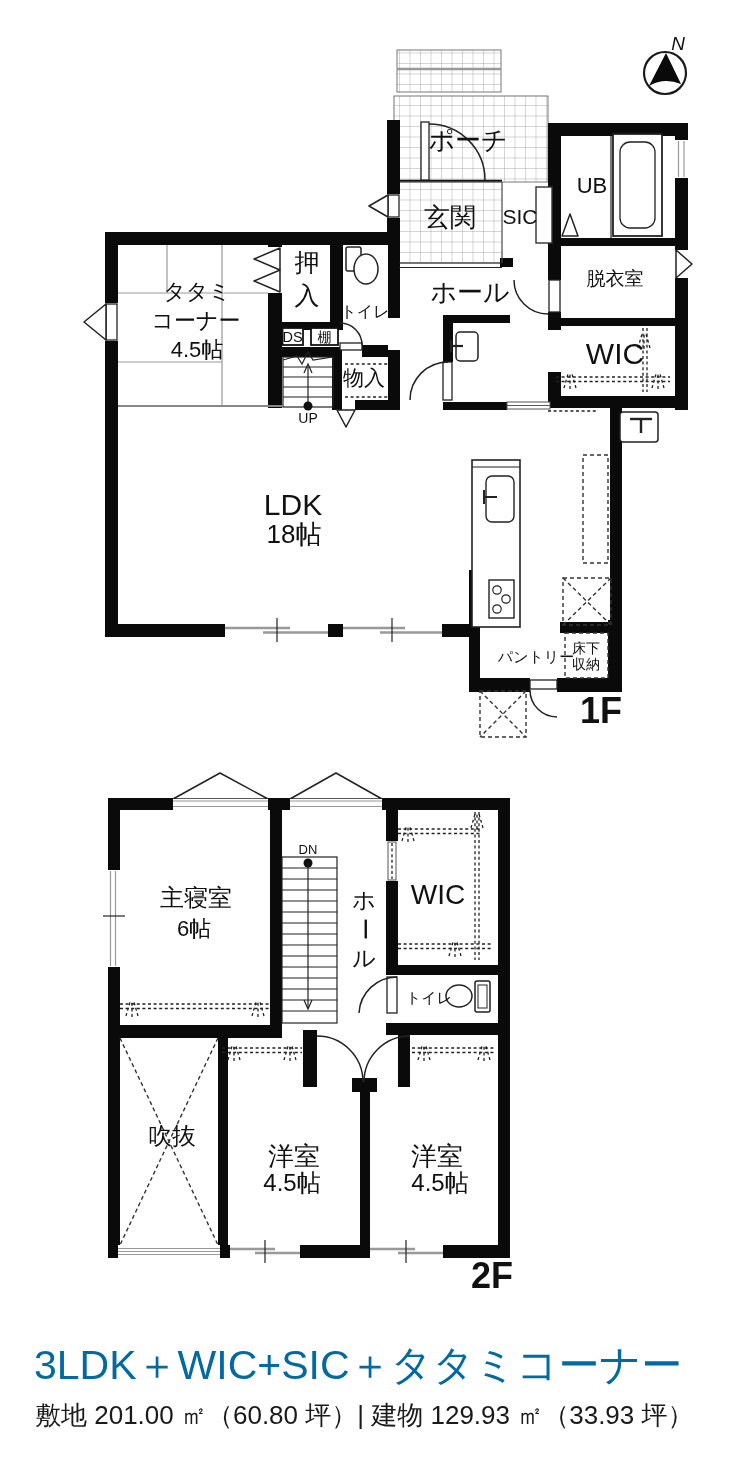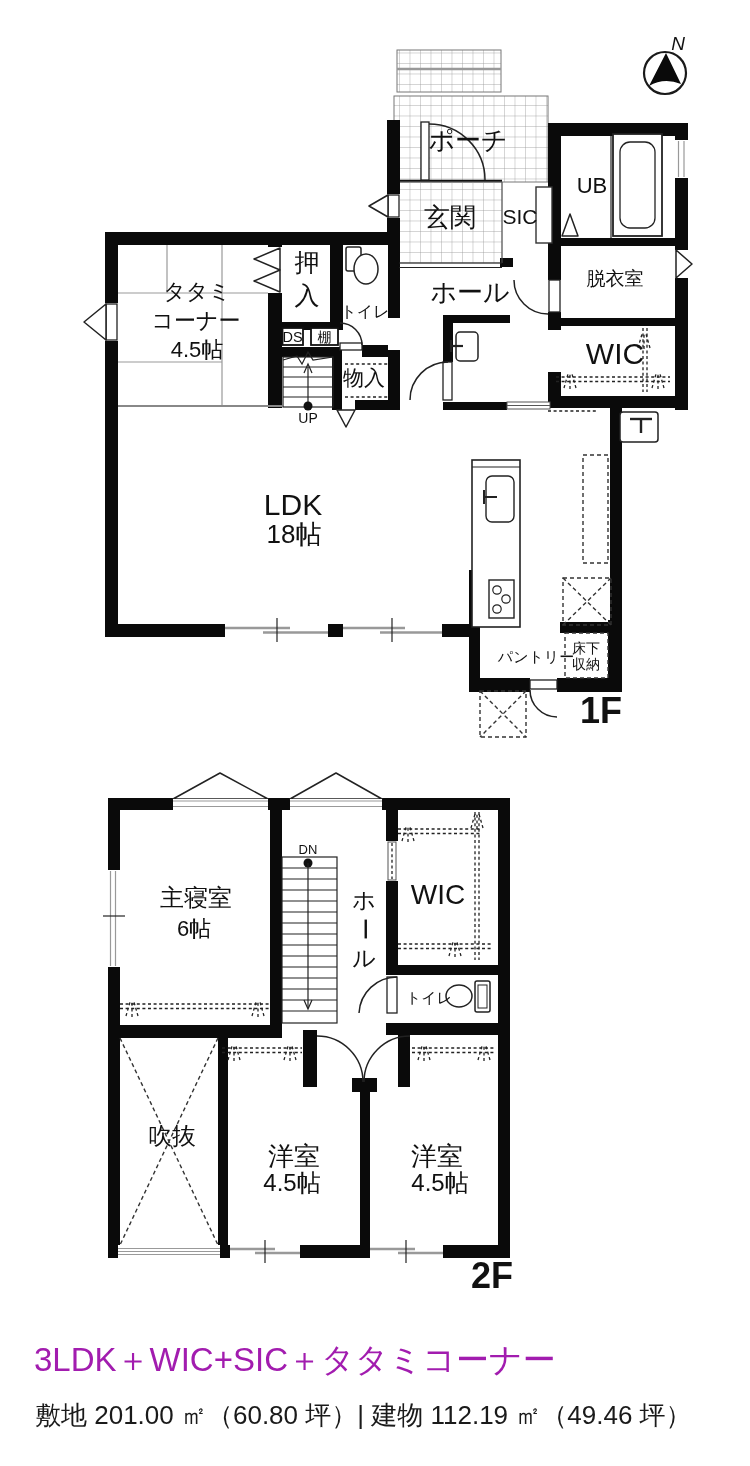--- a/index.html
+++ b/index.html
@@ -11,22 +11,22 @@
   .arc{fill:none;stroke:#222;stroke-width:1.5;}
   .tri{fill:#fff;stroke:#222;stroke-width:1.5;stroke-linejoin:round;}
   .ln{stroke:#222;stroke-width:1.2;fill:none;}
   .gy{stroke:#999;stroke-width:1.2;fill:none;}
   .gy2{stroke:#999;stroke-width:2.4;fill:none;}
   .dash{stroke:#222;stroke-width:1.3;stroke-dasharray:3 2.6;fill:none;}
   .dashbox{stroke:#333;stroke-width:1.4;stroke-dasharray:4 3;fill:none;}
   .fixt{fill:#fff;stroke:#222;stroke-width:1.5;}
   .thin{stroke:#555;stroke-width:1;fill:none;}
   .fl{font-weight:bold;}
-  #title{position:absolute;left:34px;top:1338px;width:700px;font-size:33px;
-         font-weight:500;color:#a21caf;letter-spacing:0px;white-space:nowrap;}
+  #title{position:absolute;left:34px;top:1338px;width:700px;font-size:41px;
+         font-weight:500;color:#0369a1;letter-spacing:0px;white-space:nowrap;}
   #area{position:absolute;left:35px;top:1398px;width:700px;font-size:26px;
         font-weight:400;color:#1a1a1a;white-space:nowrap;}
 </style>
 </head>
 <body>
 
 <div id="stage">
 <svg width="750" height="1320" viewBox="0 0 750 1320">
   <defs>
     <pattern id="tile" width="10.5" height="10.5" patternUnits="userSpaceOnUse">
@@ -411,14 +411,14 @@
     <text x="172" y="1144" font-size="24">吹抜</text>
     <text x="294" y="1165" font-size="26">洋室</text>
     <text x="292" y="1191" font-size="24">4.5帖</text>
     <text x="437" y="1165" font-size="26">洋室</text>
     <text x="440" y="1191" font-size="24">4.5帖</text>
     <text x="492" y="1288" font-size="36" class="fl">2F</text>
   </g>
 </svg>
 
   <div id="title">3LDK＋WIC+SIC＋タタミコーナー</div>
-  <div id="area">敷地 201.00 ㎡（60.80 坪）| 建物 112.19 ㎡（49.46 坪）</div>
+  <div id="area">敷地 201.00 ㎡（60.80 坪）| 建物 129.93 ㎡（33.93 坪）</div>
 </div>
 
 </body></html>

